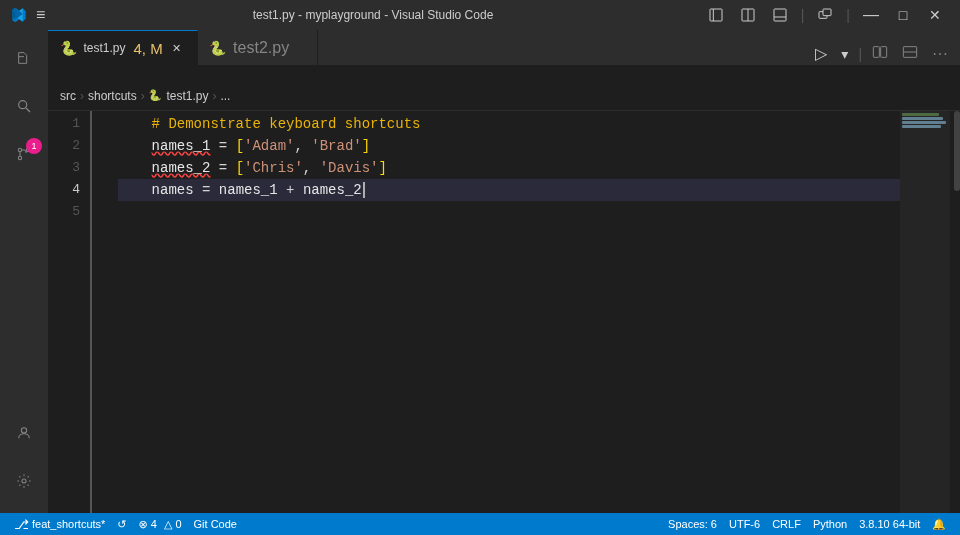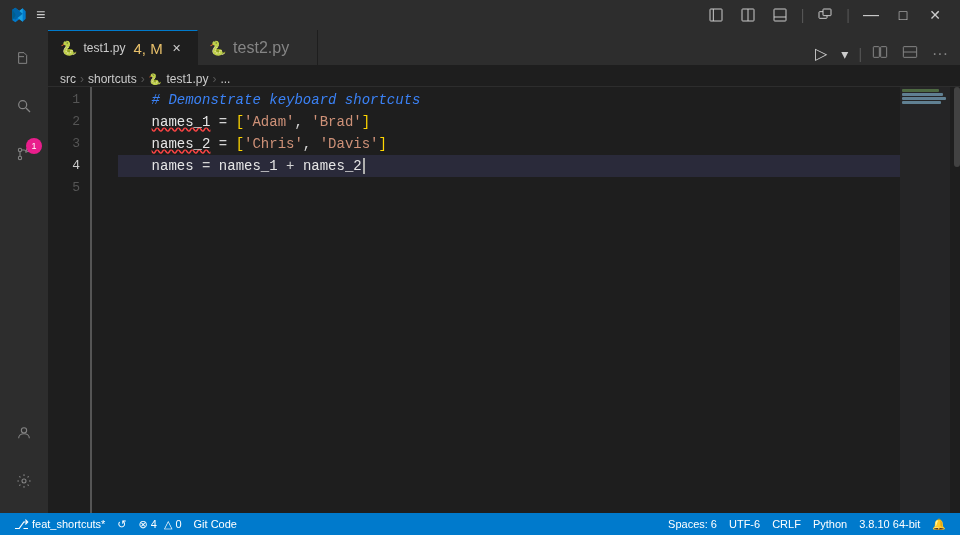--- a/index.html
+++ b/index.html
@@ -172,27 +172,28 @@
       font-size: 14px;
       cursor: pointer;
       padding: 2px 4px;
     }
 
     
     .breadcrumb {
       height: 22px;
       background: #1e1e1e;
       display: flex;
-      align-items: flex-end;
+      align-items: flex-start;
       padding: 0 12px;
       gap: 4px;
       font-size: 12px;
       color: #858585;
       border-bottom: 1px solid #2d2d2d;
       flex-shrink: 0;
+      margin-top: 24px;
     }
     .breadcrumb-sep { color: #555; }
     .breadcrumb-item { color: #cccccc; cursor: pointer; }
     .breadcrumb-py-icon {
       color: #4fc3f7;
       font-size: 11px;
     }
 
     
     .code-editor {
@@ -239,21 +240,21 @@
       height: 22px;
       white-space: pre;
       display: flex;
       align-items: center;
     }
     .code-line.current-line {
       background: #2a2a3a;
     }
 
     
-    .c-comment { color: #3b82f6; font-style: italic; }
+    .c-comment { color: #eab308; }
     .c-var { color: #e5e5e5; }
     .c-op { color: #d4d4d4; }
     .c-str { color: #ce9178; }
     .c-bracket { color: #ffd700; }
     .c-punct { color: #d4d4d4; }
     .c-squiggle {
       text-decoration: underline;
       text-decoration-color: #ff4444;
       text-decoration-style: wavy;
     }
@@ -332,20 +333,21 @@
     <div class="title-bar-logo">
       <svg viewBox="0 0 24 24" fill="none" xmlns="http://www.w3.org/2000/svg">
         <path d="M17.5 2L22 6.5v11L17.5 22l-4.5-4-6.5 5L2 20V4l4.5-3 6.5 5 4.5-4z" fill="#007ACC"></path>
         <path d="M17.5 2v20l-11.5-8.5v-3L17.5 2z" fill="#1BA1E2"></path>
         <path d="M2 4l4.5-3 11 9-11 9-4.5-3V4z" fill="#0065A9"></path>
         <path d="M2 4l4.5 6.5V13.5L2 20" fill="#005F8F"></path>
       </svg>
     </div>
     <span class="title-bar-menu-icon">≡</span>
   </div>
+  <span class="title-bar-title">test1.py - myplayground - Visual Studio Code</span>
   <div class="title-bar-right">
 
     <div class="title-btn">
       <svg viewBox="0 0 24 24" fill="none" stroke="#ccc" stroke-width="1.5">
         <rect x="3" y="3" width="18" height="18" rx="1"></rect>
         <line x1="8" y1="3" x2="8" y2="21"></line>
       </svg>
     </div>
     <div class="title-btn">
       <svg viewBox="0 0 24 24" fill="none" stroke="#ccc" stroke-width="1.5">

